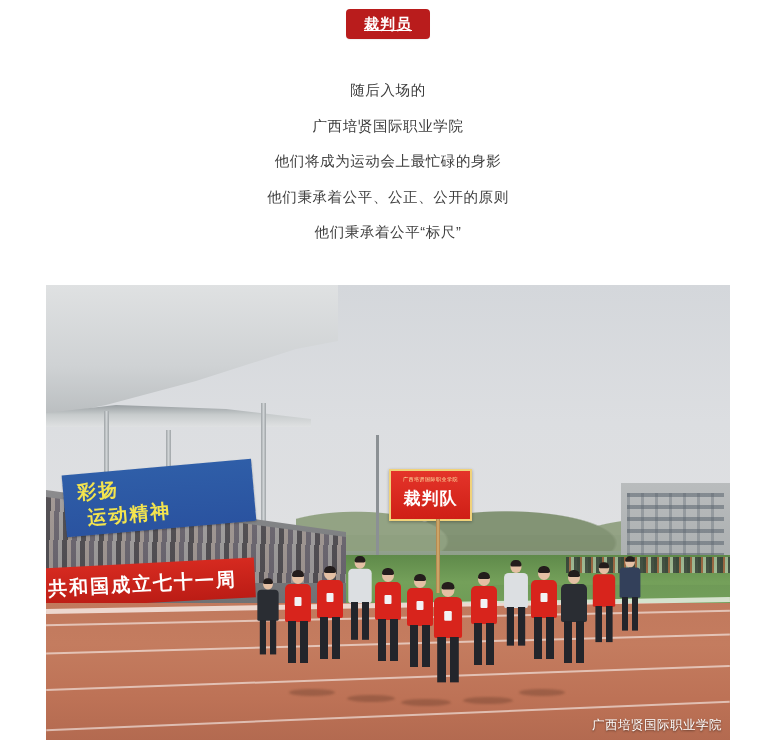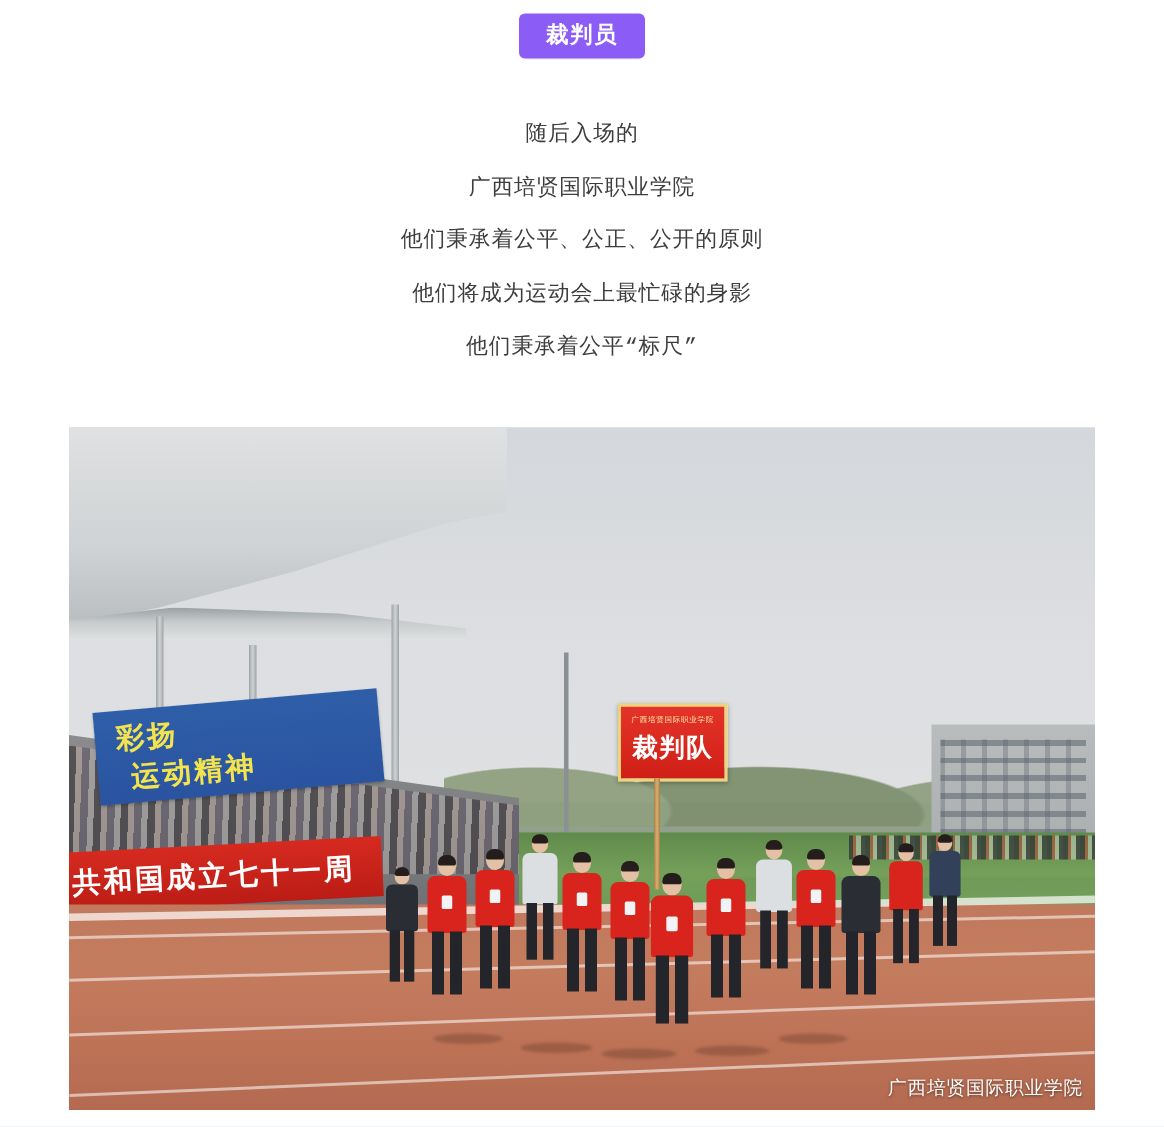--- a/index.html
+++ b/index.html
@@ -22,39 +22,39 @@
   }
 
   
   .badge-row {
     display: flex;
     justify-content: center;
     align-items: center;
     padding-top: 9px;
   }
   .badge {
-    background: #8b5cf6;
+    background: #b91c1c;
     color: #ffffff;
     font-size: 15px;
     font-weight: bold;
     letter-spacing: 1px;
     padding: 7px 18px 8px 18px;
     border-radius: 4px;
     line-height: 1;
     box-shadow: 0 1px 1px rgba(0,0,0,0.06);
     white-space: nowrap;
+    text-decoration: underline;
   }
 
   
   .lines {
     margin-top: 44px;
     display: flex;
     flex-direction: column;
     align-items: center;
-    font-family: Liberation Mono, monospace;
   }
   .line {
     font-size: 14.5px;
     line-height: 1;
     color: #3d3d3d;
     margin-bottom: 21px;
     letter-spacing: 0.6px;
     text-align: center;
     white-space: nowrap;
   }
@@ -211,21 +211,21 @@
   }
   
   .green-right {
     position: absolute; left: 575px; top: 330px; width: 109px; height: 24px;
     background: #74a05a;
     transform: rotate(-3deg);
   }
 
   
   .sign {
-    position: absolute; left: 366px; top: 184px; width: 73px; height: 52px;
+    position: absolute; left: 343px; top: 184px; width: 83px; height: 52px;
     background: linear-gradient(to bottom, #e4342a 0%, #cf1f16 100%);
     border: 2px solid #f0d27a;
     box-sizing: border-box;
     box-shadow: 0 1px 3px rgba(0,0,0,0.3);
   }
   .sign .sign-small {
     position: absolute; left: 0; right: 0; top: 5px;
     text-align: center; font-size: 5px; color: #ffe9a8; letter-spacing: 0.5px;
     white-space: nowrap;
   }
@@ -296,22 +296,22 @@
 
 <div class="page">
 
   <div class="badge-row">
     <div class="badge">裁判员</div>
   </div>
 
   <div class="lines">
     <div class="line">随后入场的</div>
     <div class="line">广西培贤国际职业学院</div>
+    <div class="line">他们将成为运动会上最忙碌的身影</div>
     <div class="line">他们秉承着公平、公正、公开的原则</div>
-    <div class="line">他们将成为运动会上最忙碌的身影</div>
     <div class="line">他们秉承着公平“标尺”</div>
   </div>
 
   <div class="photo-wrap">
     <div class="photo">
 
       <div class="sky"></div>
       <div class="hills"></div>
       <div class="building"></div>
 

